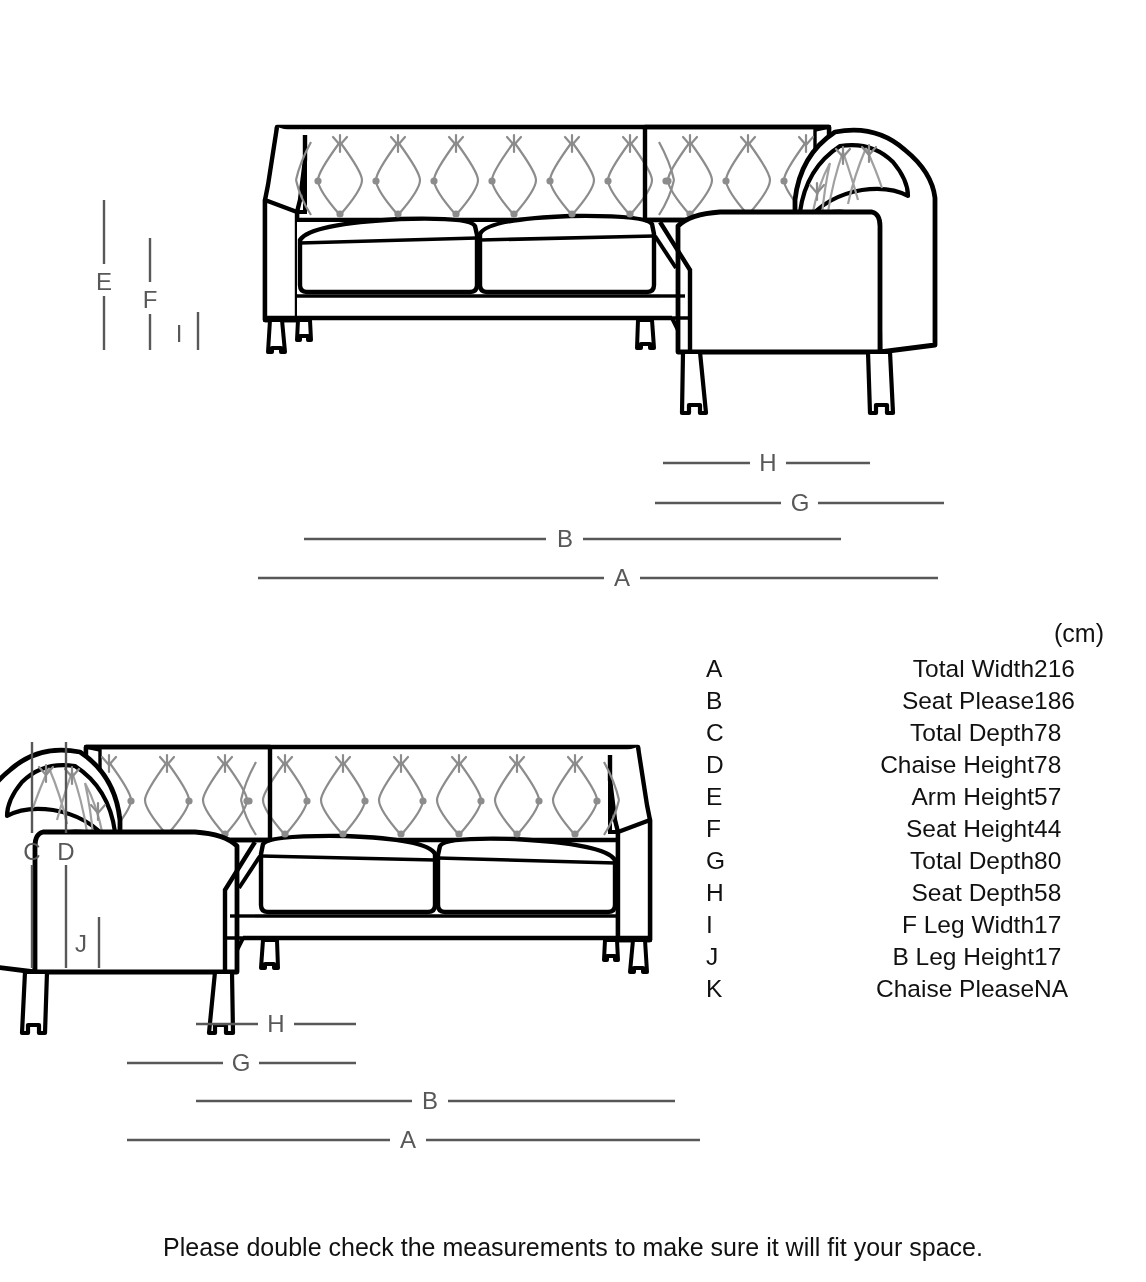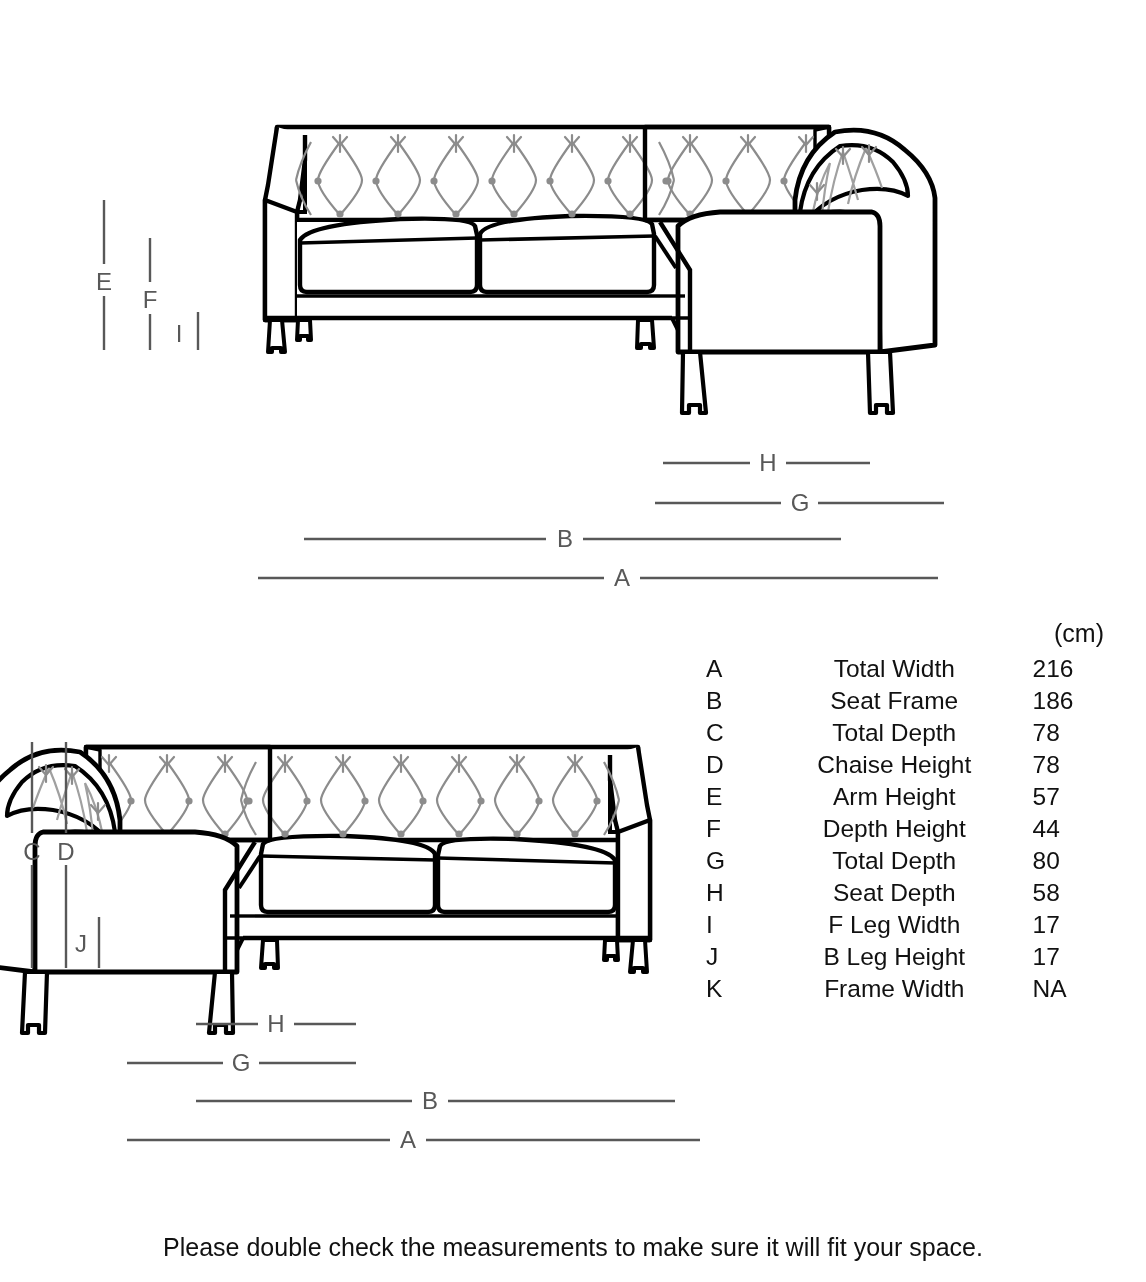--- a/index.html
+++ b/index.html
@@ -49,21 +49,21 @@
   }
   table.specs td {
     font-size: 24.5px;
     line-height: 32px;
     padding: 0;
     color: #111111;
     vertical-align: baseline;
     white-space: nowrap;
   }
   td.c-letter { width: 50px; text-align: left; }
-  td.c-label  { text-align: center; margin-left: 44px; }
+  td.c-label  { text-align: right; margin-left: 44px; }
   td.c-value  { text-align: left; padding-right: 2px; }
 
   
   .footer-note {
     position: absolute;
     left: 0;
     top: 1231px;
     width: 1146px;
     text-align: center;
     font-size: 25px;
@@ -429,41 +429,41 @@
     <div class="unit-row">(cm)</div>
     <table class="specs">
       <tbody>
         <tr>
           <td class="c-letter">A</td>
           <td class="c-label">Total Width</td>
           <td class="c-value">216</td>
         </tr>
         <tr>
           <td class="c-letter">B</td>
-          <td class="c-label">Seat Frame</td>
+          <td class="c-label">Seat Please</td>
           <td class="c-value">186</td>
         </tr>
         <tr>
           <td class="c-letter">C</td>
           <td class="c-label">Total Depth</td>
           <td class="c-value">78</td>
         </tr>
         <tr>
           <td class="c-letter">D</td>
           <td class="c-label">Chaise Height</td>
           <td class="c-value">78</td>
         </tr>
         <tr>
           <td class="c-letter">E</td>
           <td class="c-label">Arm Height</td>
           <td class="c-value">57</td>
         </tr>
         <tr>
           <td class="c-letter">F</td>
-          <td class="c-label">Depth Height</td>
+          <td class="c-label">Seat Height</td>
           <td class="c-value">44</td>
         </tr>
         <tr>
           <td class="c-letter">G</td>
           <td class="c-label">Total Depth</td>
           <td class="c-value">80</td>
         </tr>
         <tr>
           <td class="c-letter">H</td>
           <td class="c-label">Seat Depth</td>
@@ -474,21 +474,21 @@
           <td class="c-label">F Leg Width</td>
           <td class="c-value">17</td>
         </tr>
         <tr>
           <td class="c-letter">J</td>
           <td class="c-label">B Leg Height</td>
           <td class="c-value">17</td>
         </tr>
         <tr>
           <td class="c-letter">K</td>
-          <td class="c-label">Frame Width</td>
+          <td class="c-label">Chaise Please</td>
           <td class="c-value">NA</td>
         </tr>
       </tbody>
     </table>
   </div>
 
   <div class="footer-note">Please double check the measurements to make sure it will fit your space.</div>
 
 </div>
 

